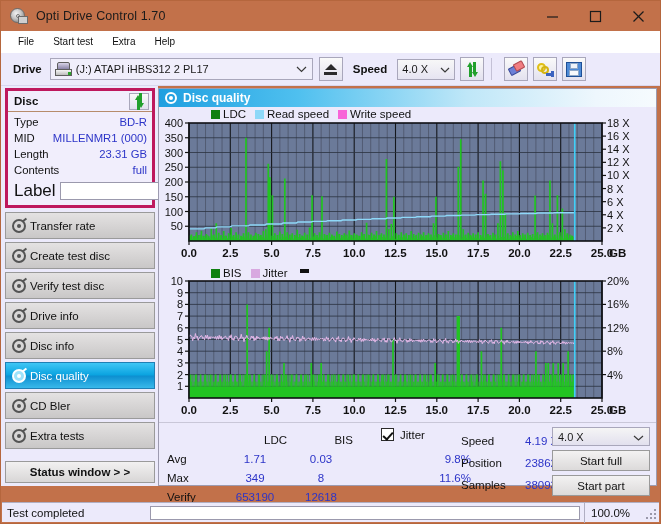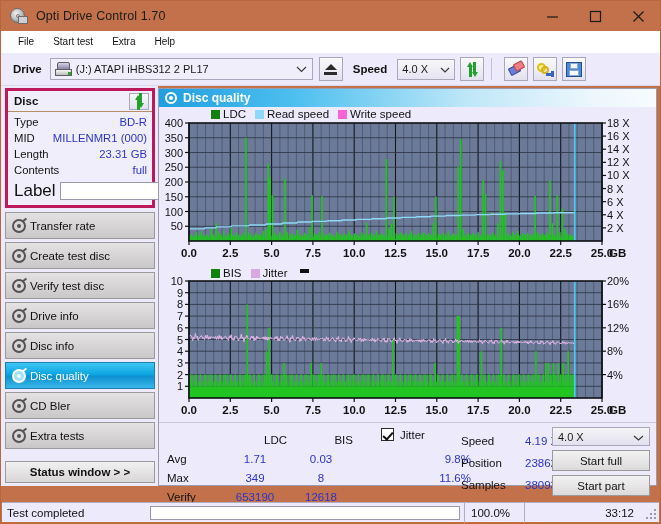--- a/index.html
+++ b/index.html
@@ -958,21 +958,20 @@
       </div>
     </div>
   </div>
 
   <div class="statusbar">
     <span class="sb-text">Test completed</span>
     <span class="sb-progress">
       <span class="fill"></span>
     </span>
     <span class="sb-pct">100.0%</span>
-    <span class="sb-time">33:12</span>
     <span class="grip">
       <i style="right:0;bottom:0"></i>
         <i style="right:4px;bottom:0"></i>
         <i style="right:8px;bottom:0"></i>
       <i style="right:0;bottom:4px"></i>
         <i style="right:4px;bottom:4px"></i>
       <i style="right:0;bottom:8px"></i>
     </span>
   </div>
 </div>

